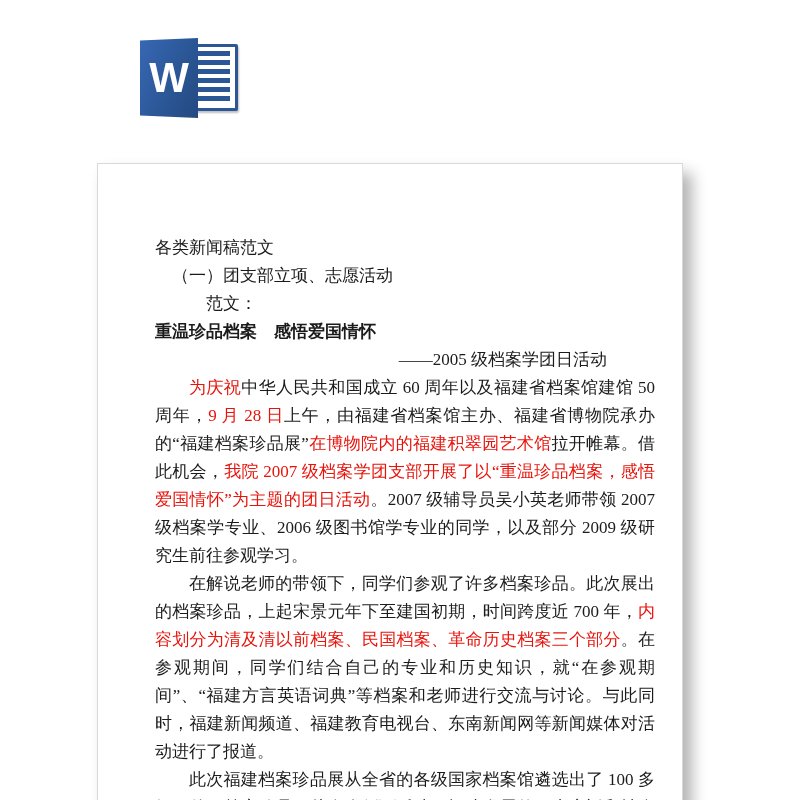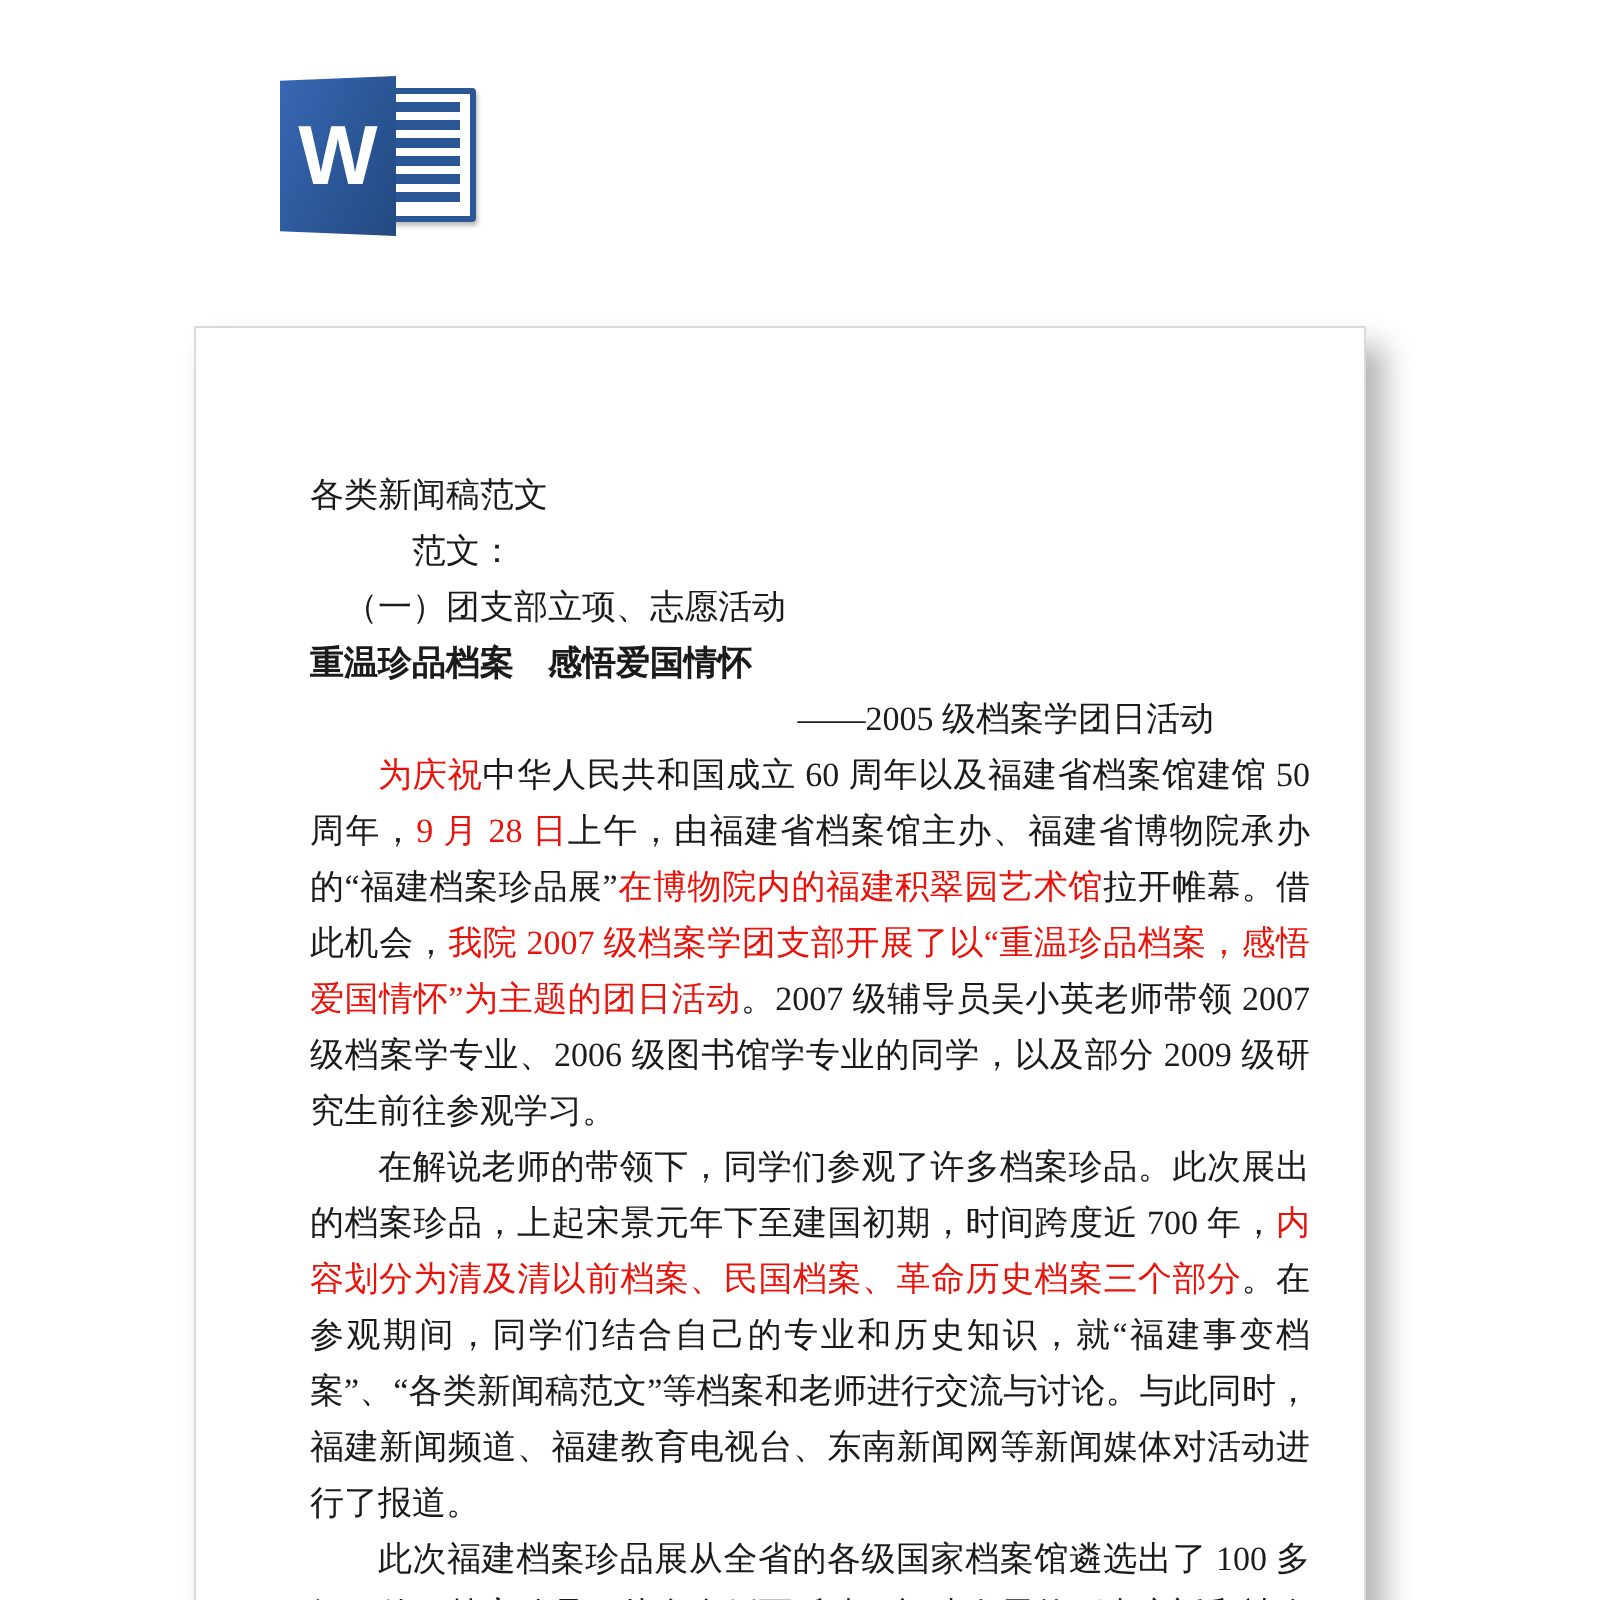--- a/index.html
+++ b/index.html
@@ -102,21 +102,21 @@
     </div>
     <div class="w-panel">
       <span>W</span>
     </div>
   </div>
 </div>
 
 <div class="sheet">
   <div>
       <p class="para plain"><span class="run-black">各类新闻稿范文</span></p>
+      <p class="para indent-1"><span class="run-black">（一）团支部立项、志愿活动</span></p>
       <p class="para indent-3"><span class="run-black">范文：</span></p>
-      <p class="para indent-1"><span class="run-black">（一）团支部立项、志愿活动</span></p>
       <p class="para center-bold"><span class="run-black">重温珍品档案　感悟爱国情怀</span></p>
       <p class="para right"><span class="run-black">——2005 级档案学团日活动</span></p>
       <p class="para indent-2"><span class="run-red">为庆祝</span><span class="run-black">中华人民共和国成立 60 周年以及福建省档案馆建馆 50 周年，</span><span class="run-red">9 月 28 日</span><span class="run-black">上午，由福建省档案馆主办、福建省博物院承办的“福建档案珍品展”</span><span class="run-red">在博物院内的福建积翠园艺术馆</span><span class="run-black">拉开帷幕。借此机会，</span><span class="run-red">我院 2007 级档案学团支部开展了以“重温珍品档案，感悟爱国情怀”为主题的团日活动</span><span class="run-black">。2007 级辅导员吴小英老师带领 2007 级档案学专业、2006 级图书馆学专业的同学，以及部分 2009 级研究生前往参观学习。</span></p>
-      <p class="para indent-2"><span class="run-black">在解说老师的带领下，同学们参观了许多档案珍品。此次展出的档案珍品，上起宋景元年下至建国初期，时间跨度近 700 年，</span><span class="run-red">内容划分为清及清以前档案、民国档案、革命历史档案三个部分</span><span class="run-black">。在参观期间，同学们结合自己的专业和历史知识，就“福建事变档案”、“各类新闻稿范文”等档案和老师进行交流与讨论。与此同时，福建新闻频道、福建教育电视台、东南新闻网等新闻媒体对活动进行了报道。</span></p>
+      <p class="para indent-2"><span class="run-black">在解说老师的带领下，同学们参观了许多档案珍品。此次展出的档案珍品，上起宋景元年下至建国初期，时间跨度近 700 年，</span><span class="run-red">内容划分为清及清以前档案、民国档案、革命历史档案三个部分</span><span class="run-black">。在参观期间，同学们结合自己的专业和历史知识，就“在参观期间”、“福建方言英语词典”等档案和老师进行交流与讨论。与此同时，福建新闻频道、福建教育电视台、东南新闻网等新闻媒体对活动进行了报道。</span></p>
       <p class="para indent-2"><span class="run-black">此次福建档案珍品展从全省的各级国家档案馆遴选出了 100 多组（件）档案珍品，从多个侧面反映了福建发展的历史变迁和社会生活的沧桑变化。通过此次活动，2007 级档案学的学生更深刻地了解到档案的作用、档案的保护方法等专业知识，同时也对学生发掘档案专业事业</span></p>
     </div>
 </div>
 
 </body></html>

